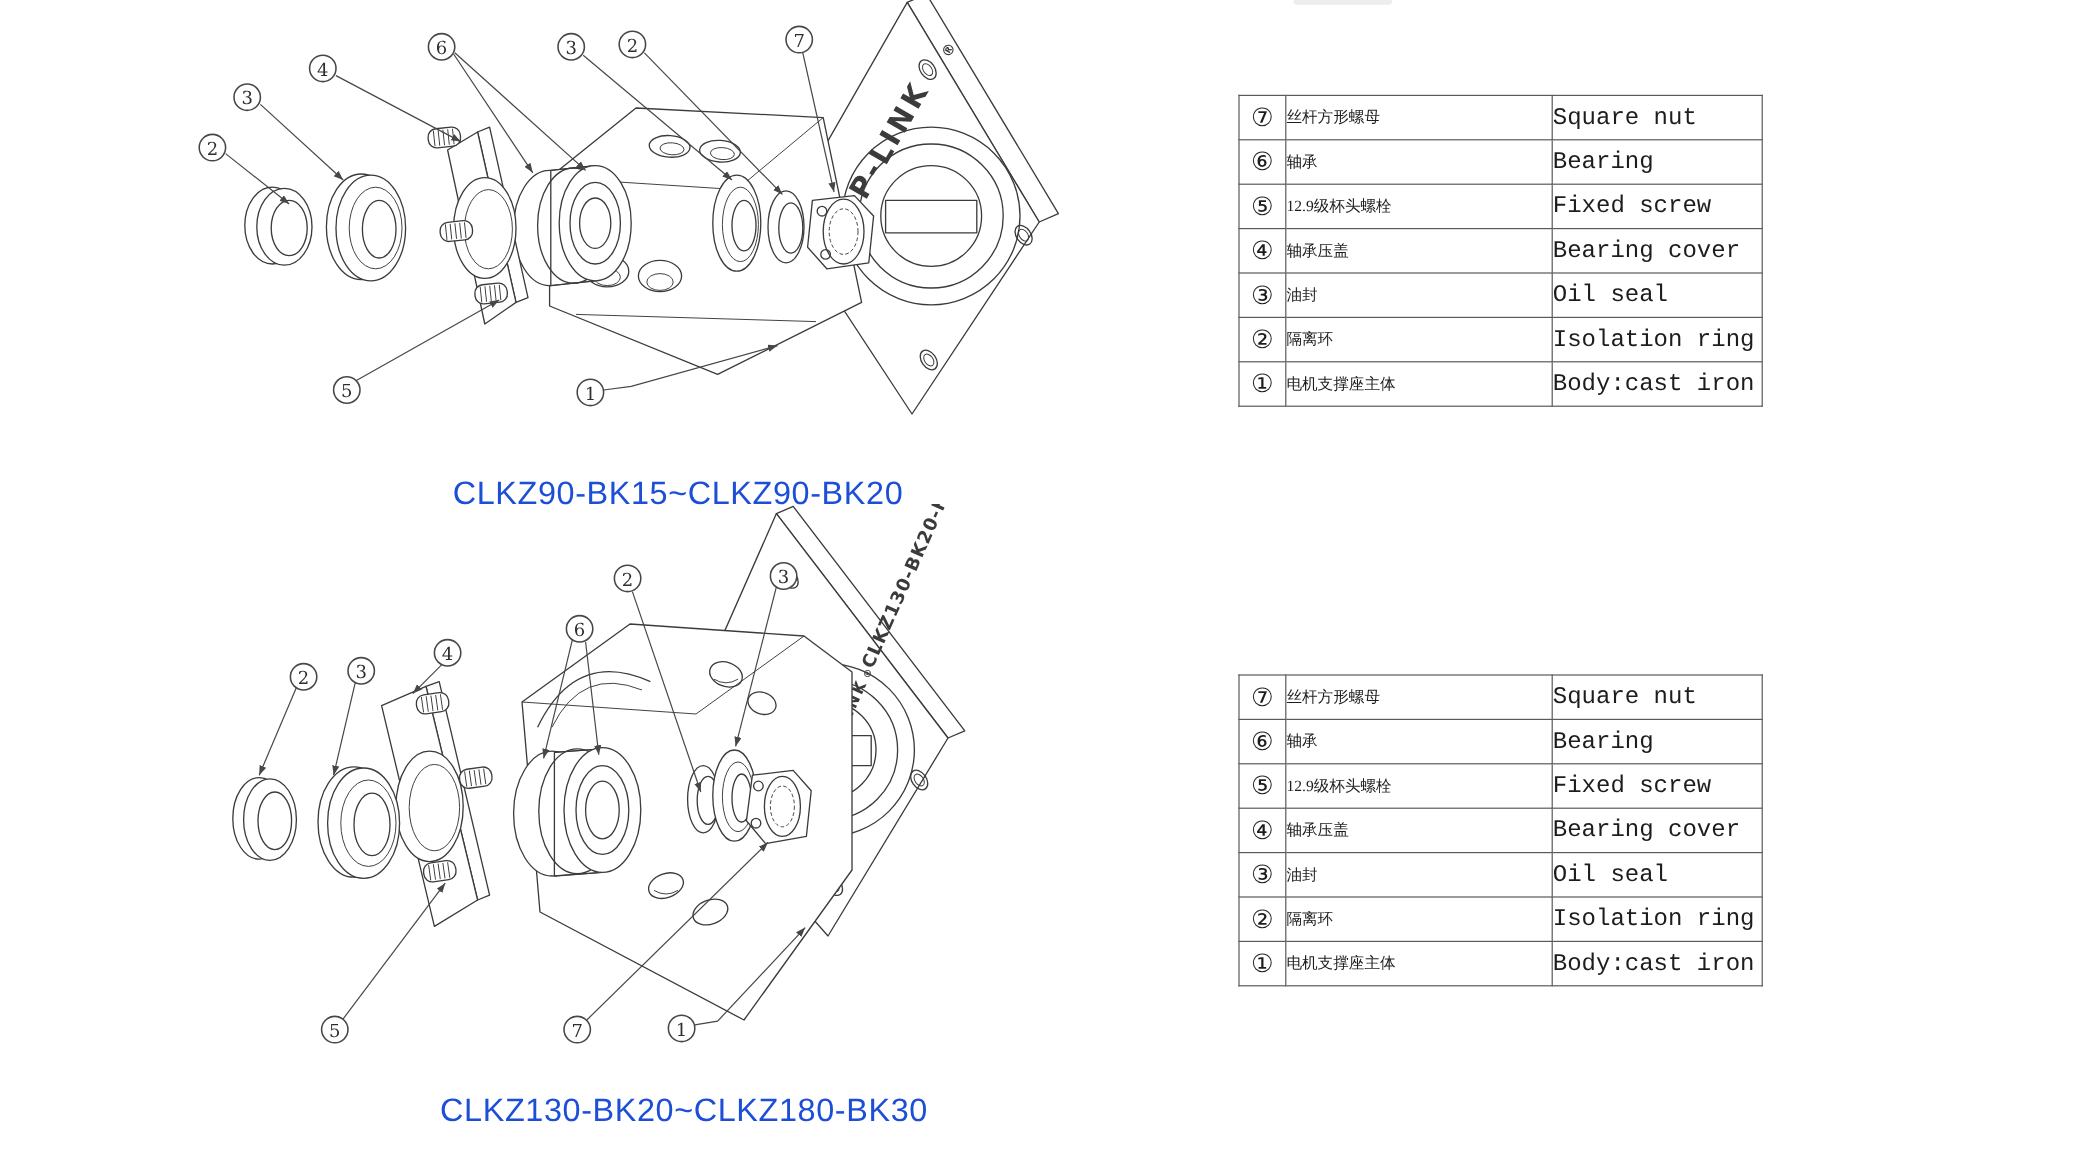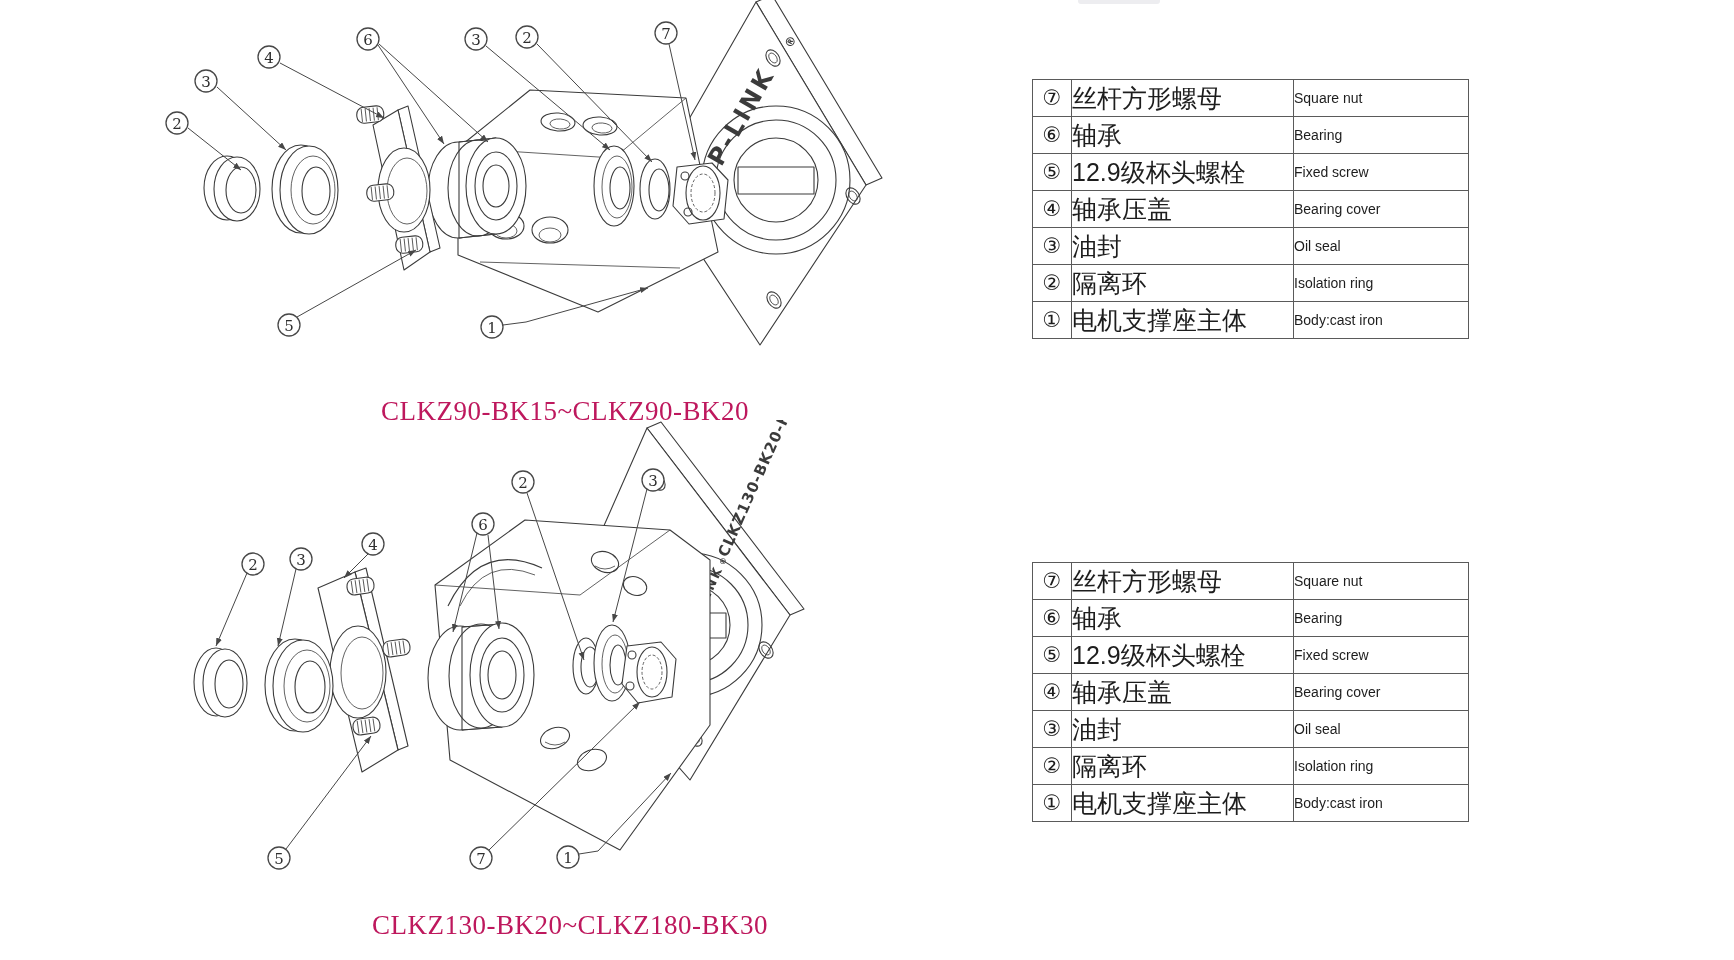--- a/index.html
+++ b/index.html
@@ -5,34 +5,34 @@
   html,body{margin:0;padding:0}
   body{
     width:1734px;height:960px;position:relative;overflow:hidden;
     background:#ffffff;font-family:"DejaVu Sans","Liberation Sans",sans-serif;
   }
   .top-strip{position:absolute;left:1078px;top:0;width:82px;height:4px;
     background:#ededf0;border-radius:0 0 3px 3px}
   .diagram-svg{position:absolute}
   #svg-top{left:128px;top:0}
   #svg-bottom{left:150px;top:420px}
-  .caption{position:absolute;font-size:27px;color:#be185d;text-align:center;
-    letter-spacing:.5px;font-family:Liberation Serif, serif}
+  .caption{position:absolute;font-size:27px;color:#1d4ed8;text-align:center;
+    letter-spacing:.5px;font-family:Liberation Sans, sans-serif}
   #cap-top{left:280px;top:396px;width:570px}
   #cap-bottom{left:285px;top:910px;width:570px}
   table.parts-table{position:absolute;left:1032px;border-collapse:collapse;table-layout:fixed;width:433px}
   #table-0{top:79px}
   #table-1{top:562px}
   .parts-table td{border:1px solid #5a5a5a;height:36px;padding:0;color:#1d1d1d;
     white-space:nowrap;overflow:hidden;vertical-align:middle}
   .c-num{width:38px;text-align:center;font-size:21px}
-  .c-cn{width:221px;font-size:25px;padding-left:12px;
-    font-family:Liberation Sans, sans-serif}
-  .c-en{width:174px;font-size:14px;padding-left:12px;
-    font-family:Liberation Sans, sans-serif}
+  .c-cn{width:221px;font-size:13px;padding-left:12px;
+    font-family:Liberation Serif, serif}
+  .c-en{width:174px;font-size:20px;padding-left:12px;
+    font-family:Liberation Mono, monospace}
   
   .part{fill:#ffffff;stroke:#3b3b3b;stroke-width:1.1;stroke-linejoin:round}
   .lineonly{fill:none;stroke:#3b3b3b;stroke-width:1.1;stroke-linejoin:round}
   .thin{fill:none;stroke:#3b3b3b;stroke-width:.8}
   .leader{fill:none;stroke:#474747;stroke-width:1}
   .callout-circle{fill:#ffffff;stroke:#474747;stroke-width:1.3}
   .callout-num{font-family:"DejaVu Serif","Liberation Serif",serif;font-size:15px;
     fill:#2e2e2e;text-anchor:middle;dominant-baseline:central}
   .brand{font-family:"DejaVu Sans","Liberation Sans",sans-serif;font-weight:bold;
     fill:#3b3b3b;letter-spacing:3px;font-size:24px}

